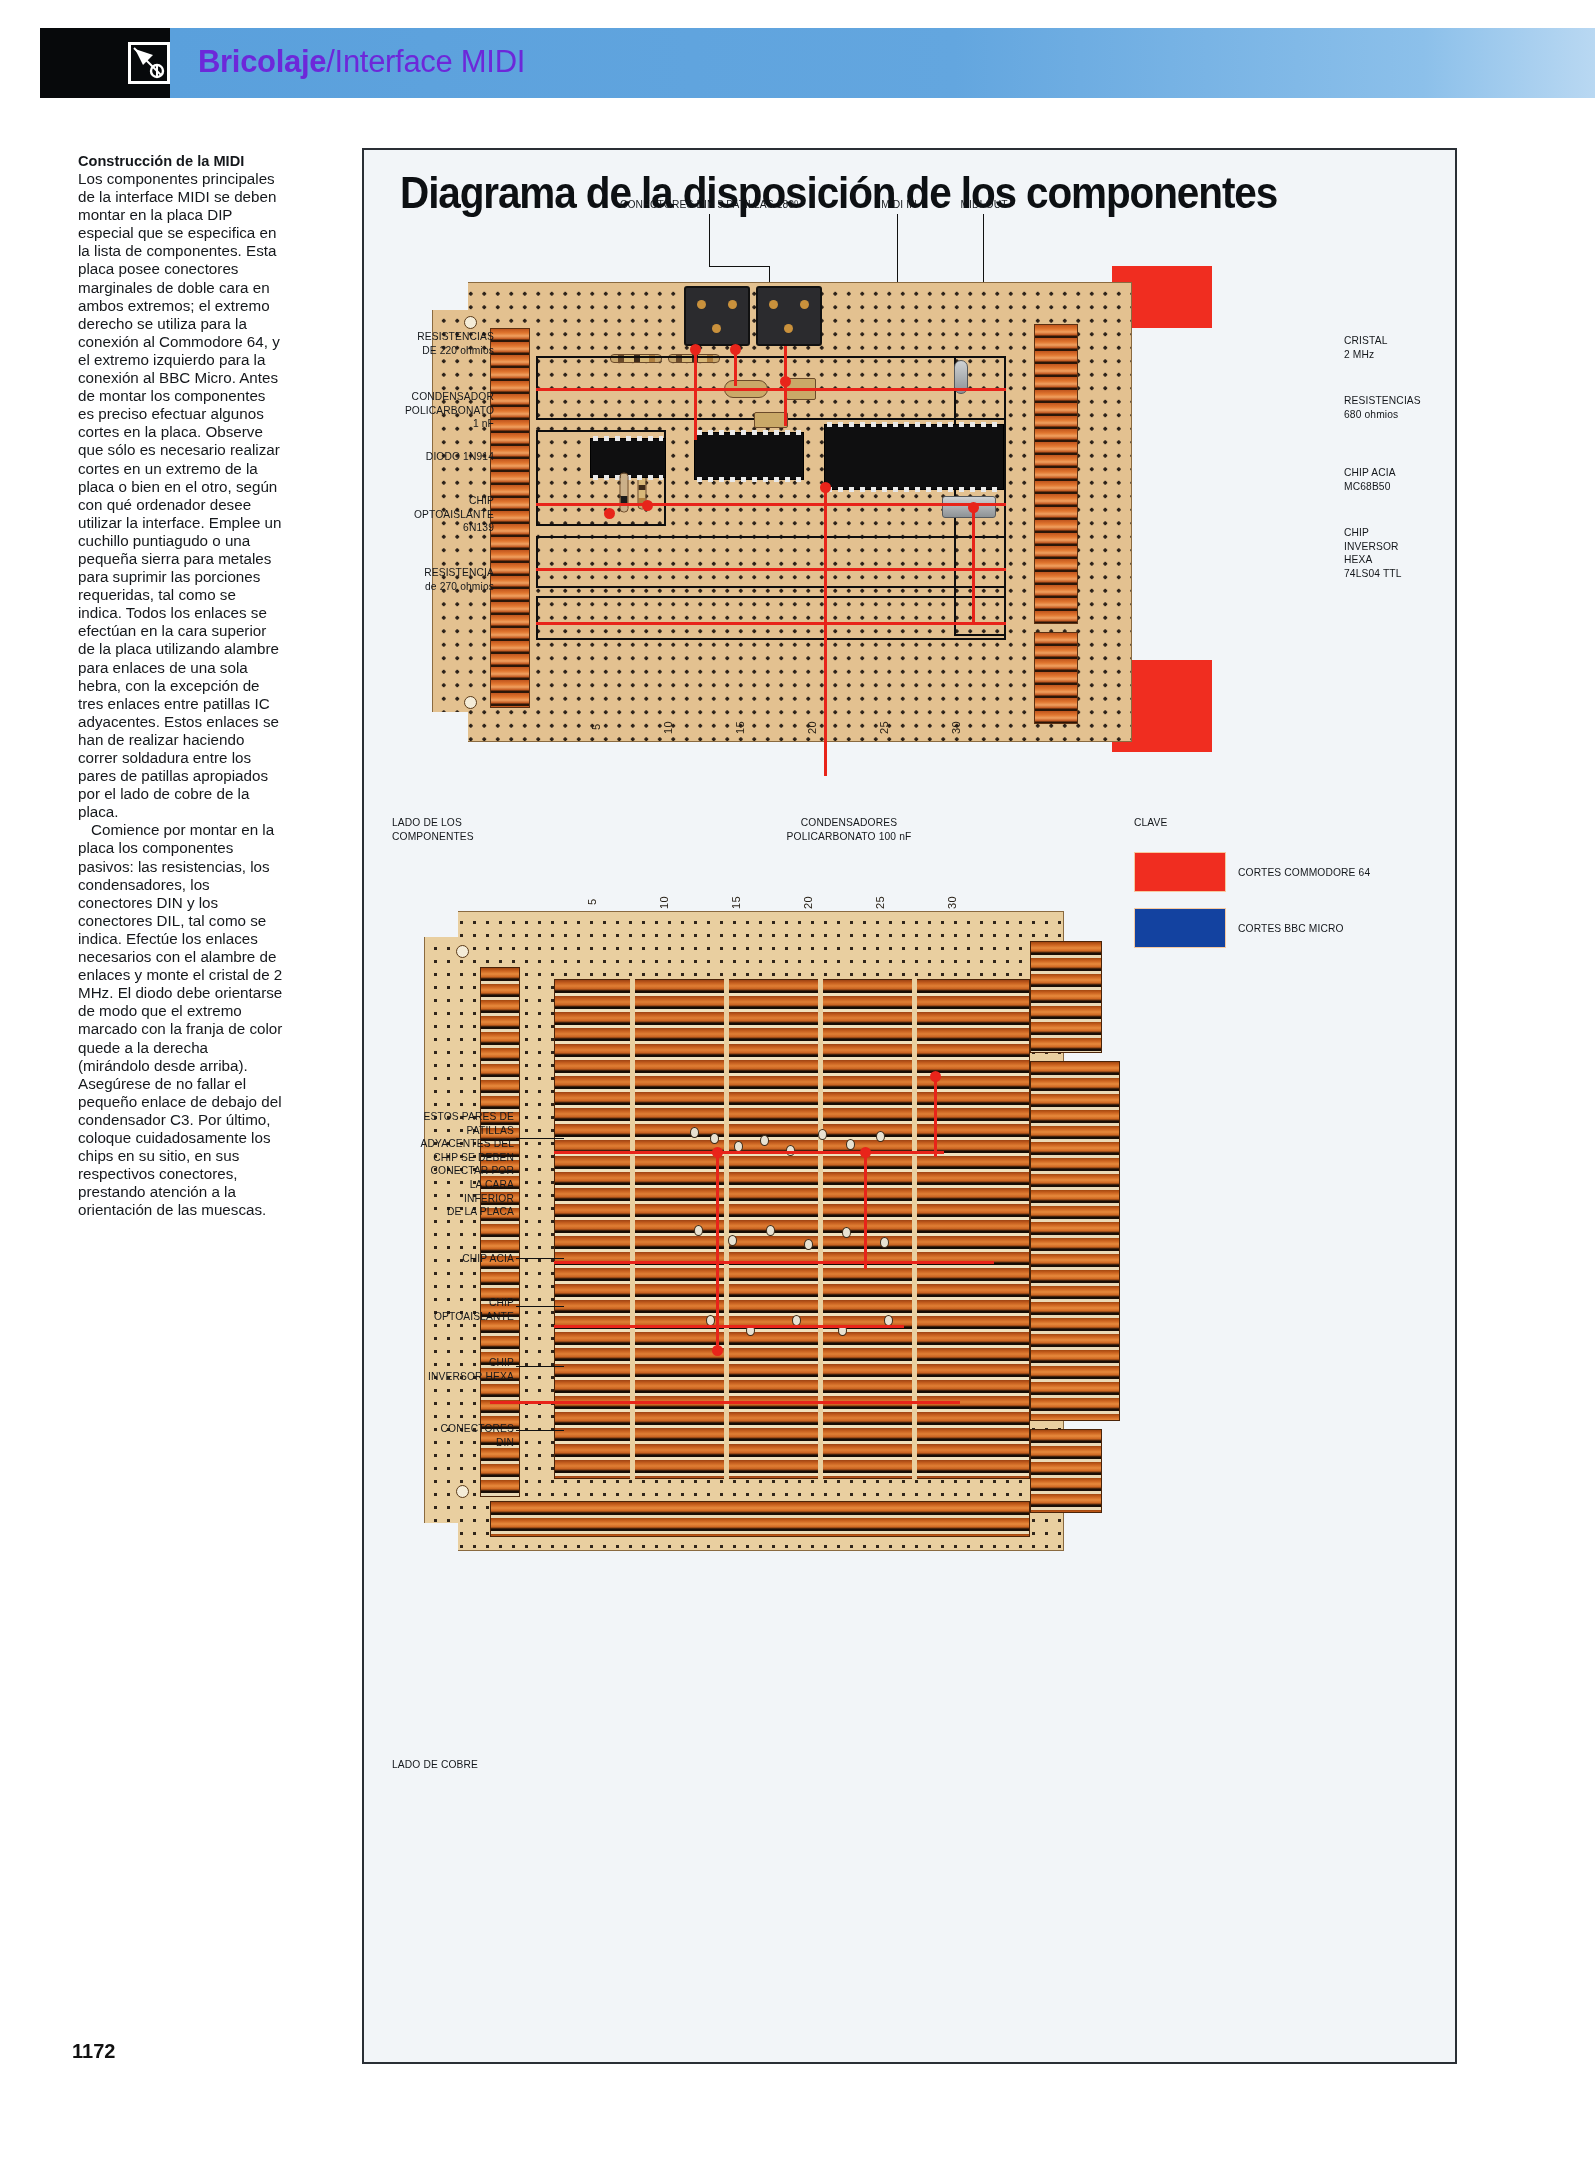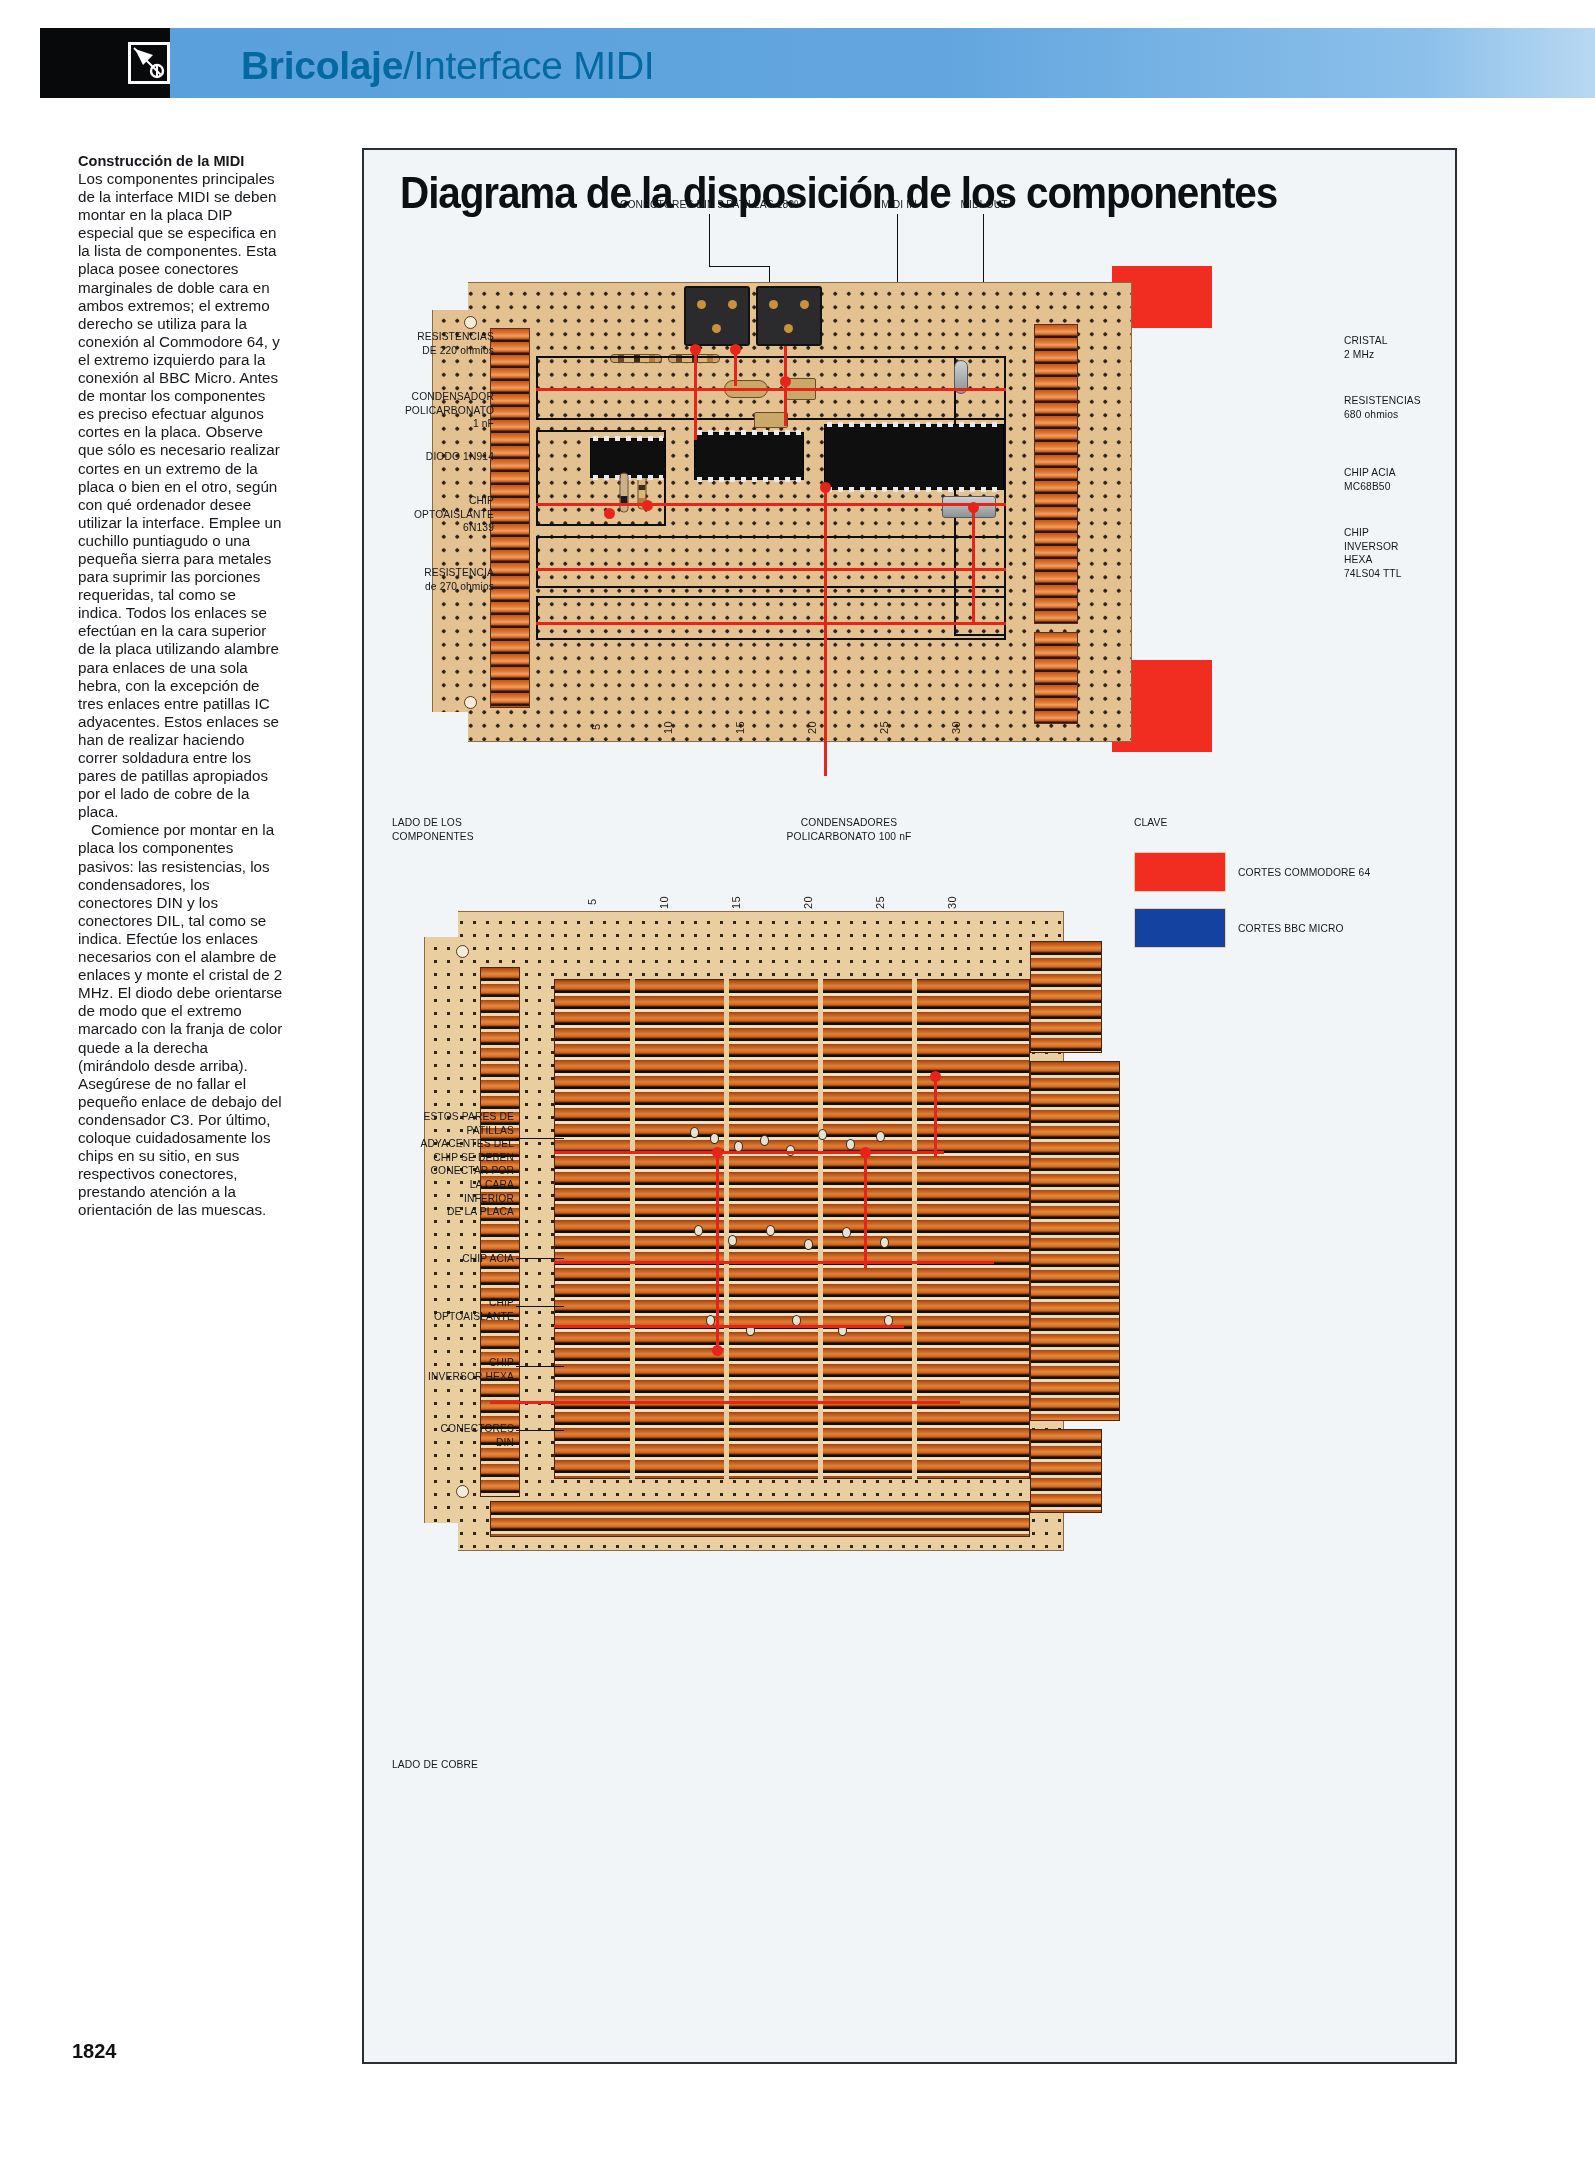--- a/index.html
+++ b/index.html
@@ -18,21 +18,21 @@
     position: absolute; left: 88px; top: 14px; width: 42px; height: 42px;
     border: 3px solid #ffffff;
   }
   .header-logo svg { display: block; }
   .header-blue {
     position: absolute; left: 170px; top: 0; width: 1425px; height: 70px;
     background: linear-gradient(to right,#5aa0dc 0%,#63a6df 55%,#8cc0ea 88%,#b9d8f2 100%);
   }
   .header-title {
     position: absolute; left: 198px; top: 16px;
-    font-size: 39px; letter-spacing: -0.3px; color: #0369a1; white-space: nowrap; margin-left: 43px;
+    font-size: 31px; letter-spacing: -0.3px; color: #6d28d9; white-space: nowrap;
   }
   .header-title b { font-weight: 700; }
   .header-title span { font-weight: 400; }
 
   
   .text-col {
     position: absolute; left: 78px; top: 152px; width: 205px;
     font-size: 15.2px; line-height: 18.1px; color: #15181c; text-align: left;
   }
   .text-col .lede { font-weight: 700; font-size: 14.6px; line-height: 18px; display:block; margin-bottom: 0px; }
@@ -167,21 +167,21 @@
     <div class="header-title">
       <b>Bricolaje</b><span>/Interface MIDI</span>
     </div>
   </div>
 
   <div class="text-col">
     <p><span class="lede">Construcción de la MIDI</span><span>Los componentes principales de la interface MIDI se deben montar en la placa DIP especial que se especifica en la lista de componentes. Esta placa posee conectores marginales de doble cara en ambos extremos; el extremo derecho se utiliza para la conexión al Commodore 64, y el extremo izquierdo para la conexión al BBC Micro. Antes de montar los componentes es preciso efectuar algunos cortes en la placa. Observe que sólo es necesario realizar cortes en un extremo de la placa o bien en el otro, según con qué ordenador desee utilizar la interface. Emplee un cuchillo puntiagudo o una pequeña sierra para metales para suprimir las porciones requeridas, tal como se indica. Todos los enlaces se efectúan en la cara superior de la placa utilizando alambre para enlaces de una sola hebra, con la excepción de tres enlaces entre patillas IC adyacentes. Estos enlaces se han de realizar haciendo correr soldadura entre los pares de patillas apropiados por el lado de cobre de la placa.</span></p>
     <p class="indent">Comience por montar en la placa los componentes pasivos: las resistencias, los condensadores, los conectores DIN y los conectores DIL, tal como se indica. Efectúe los enlaces necesarios con el alambre de enlaces y monte el cristal de 2 MHz. El diodo debe orientarse de modo que el extremo marcado con la franja de color quede a la derecha (mirándolo desde arriba). Asegúrese de no fallar el pequeño enlace de debajo del condensador C3. Por último, coloque cuidadosamente los chips en su sitio, en sus respectivos conectores, prestando atención a la orientación de las muescas.</p>
   </div>
 
-  <div class="page-num">1824</div>
+  <div class="page-num">1172</div>
 
   <div class="figure">
 
     <div class="fig-title">Diagrama de la disposición de los componentes</div>
 
     <div class="lbl c" style="left:230px; top:48px; width:230px;">CONECTORES DIN 5 PATILLAS 180º</div>
     <div class="lbl c" style="left:500px; top:48px; width:70px;">MIDI IN</div>
     <div class="lbl c" style="left:585px; top:48px; width:70px;">MIDI OUT</div>
 
     <div class="leader-v" style="left:345px; top:64px; height:52px;"></div>

